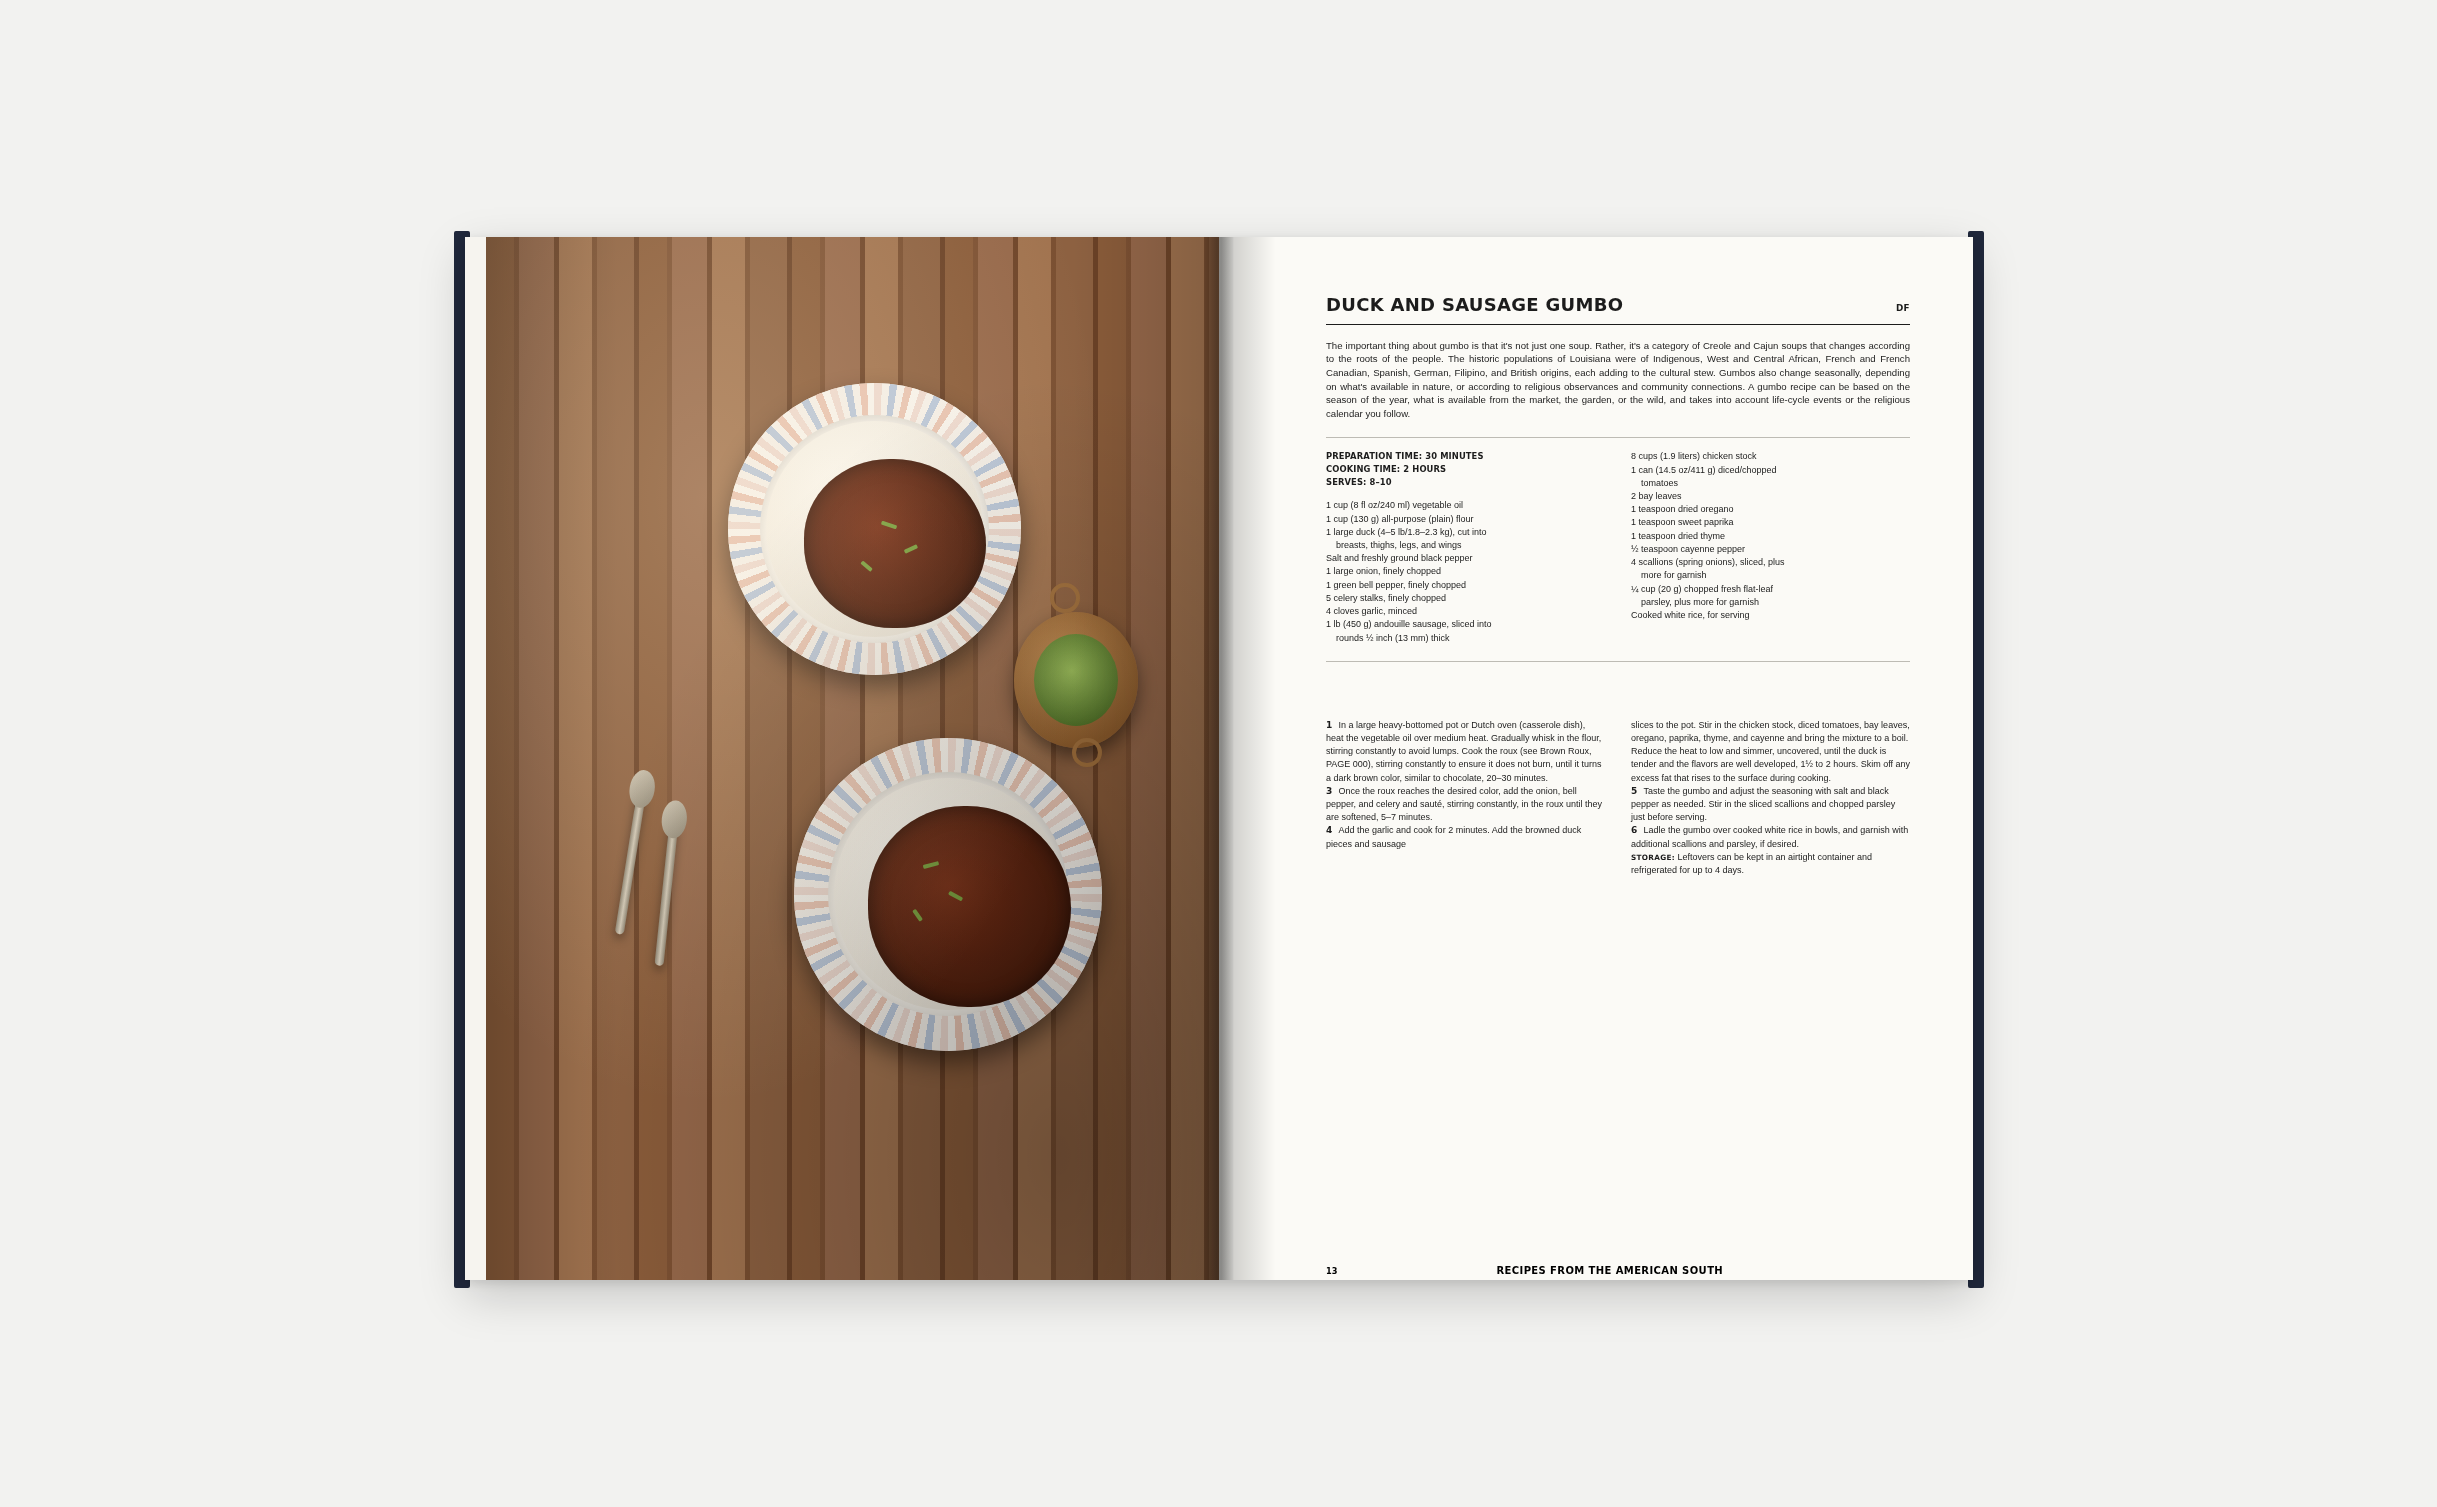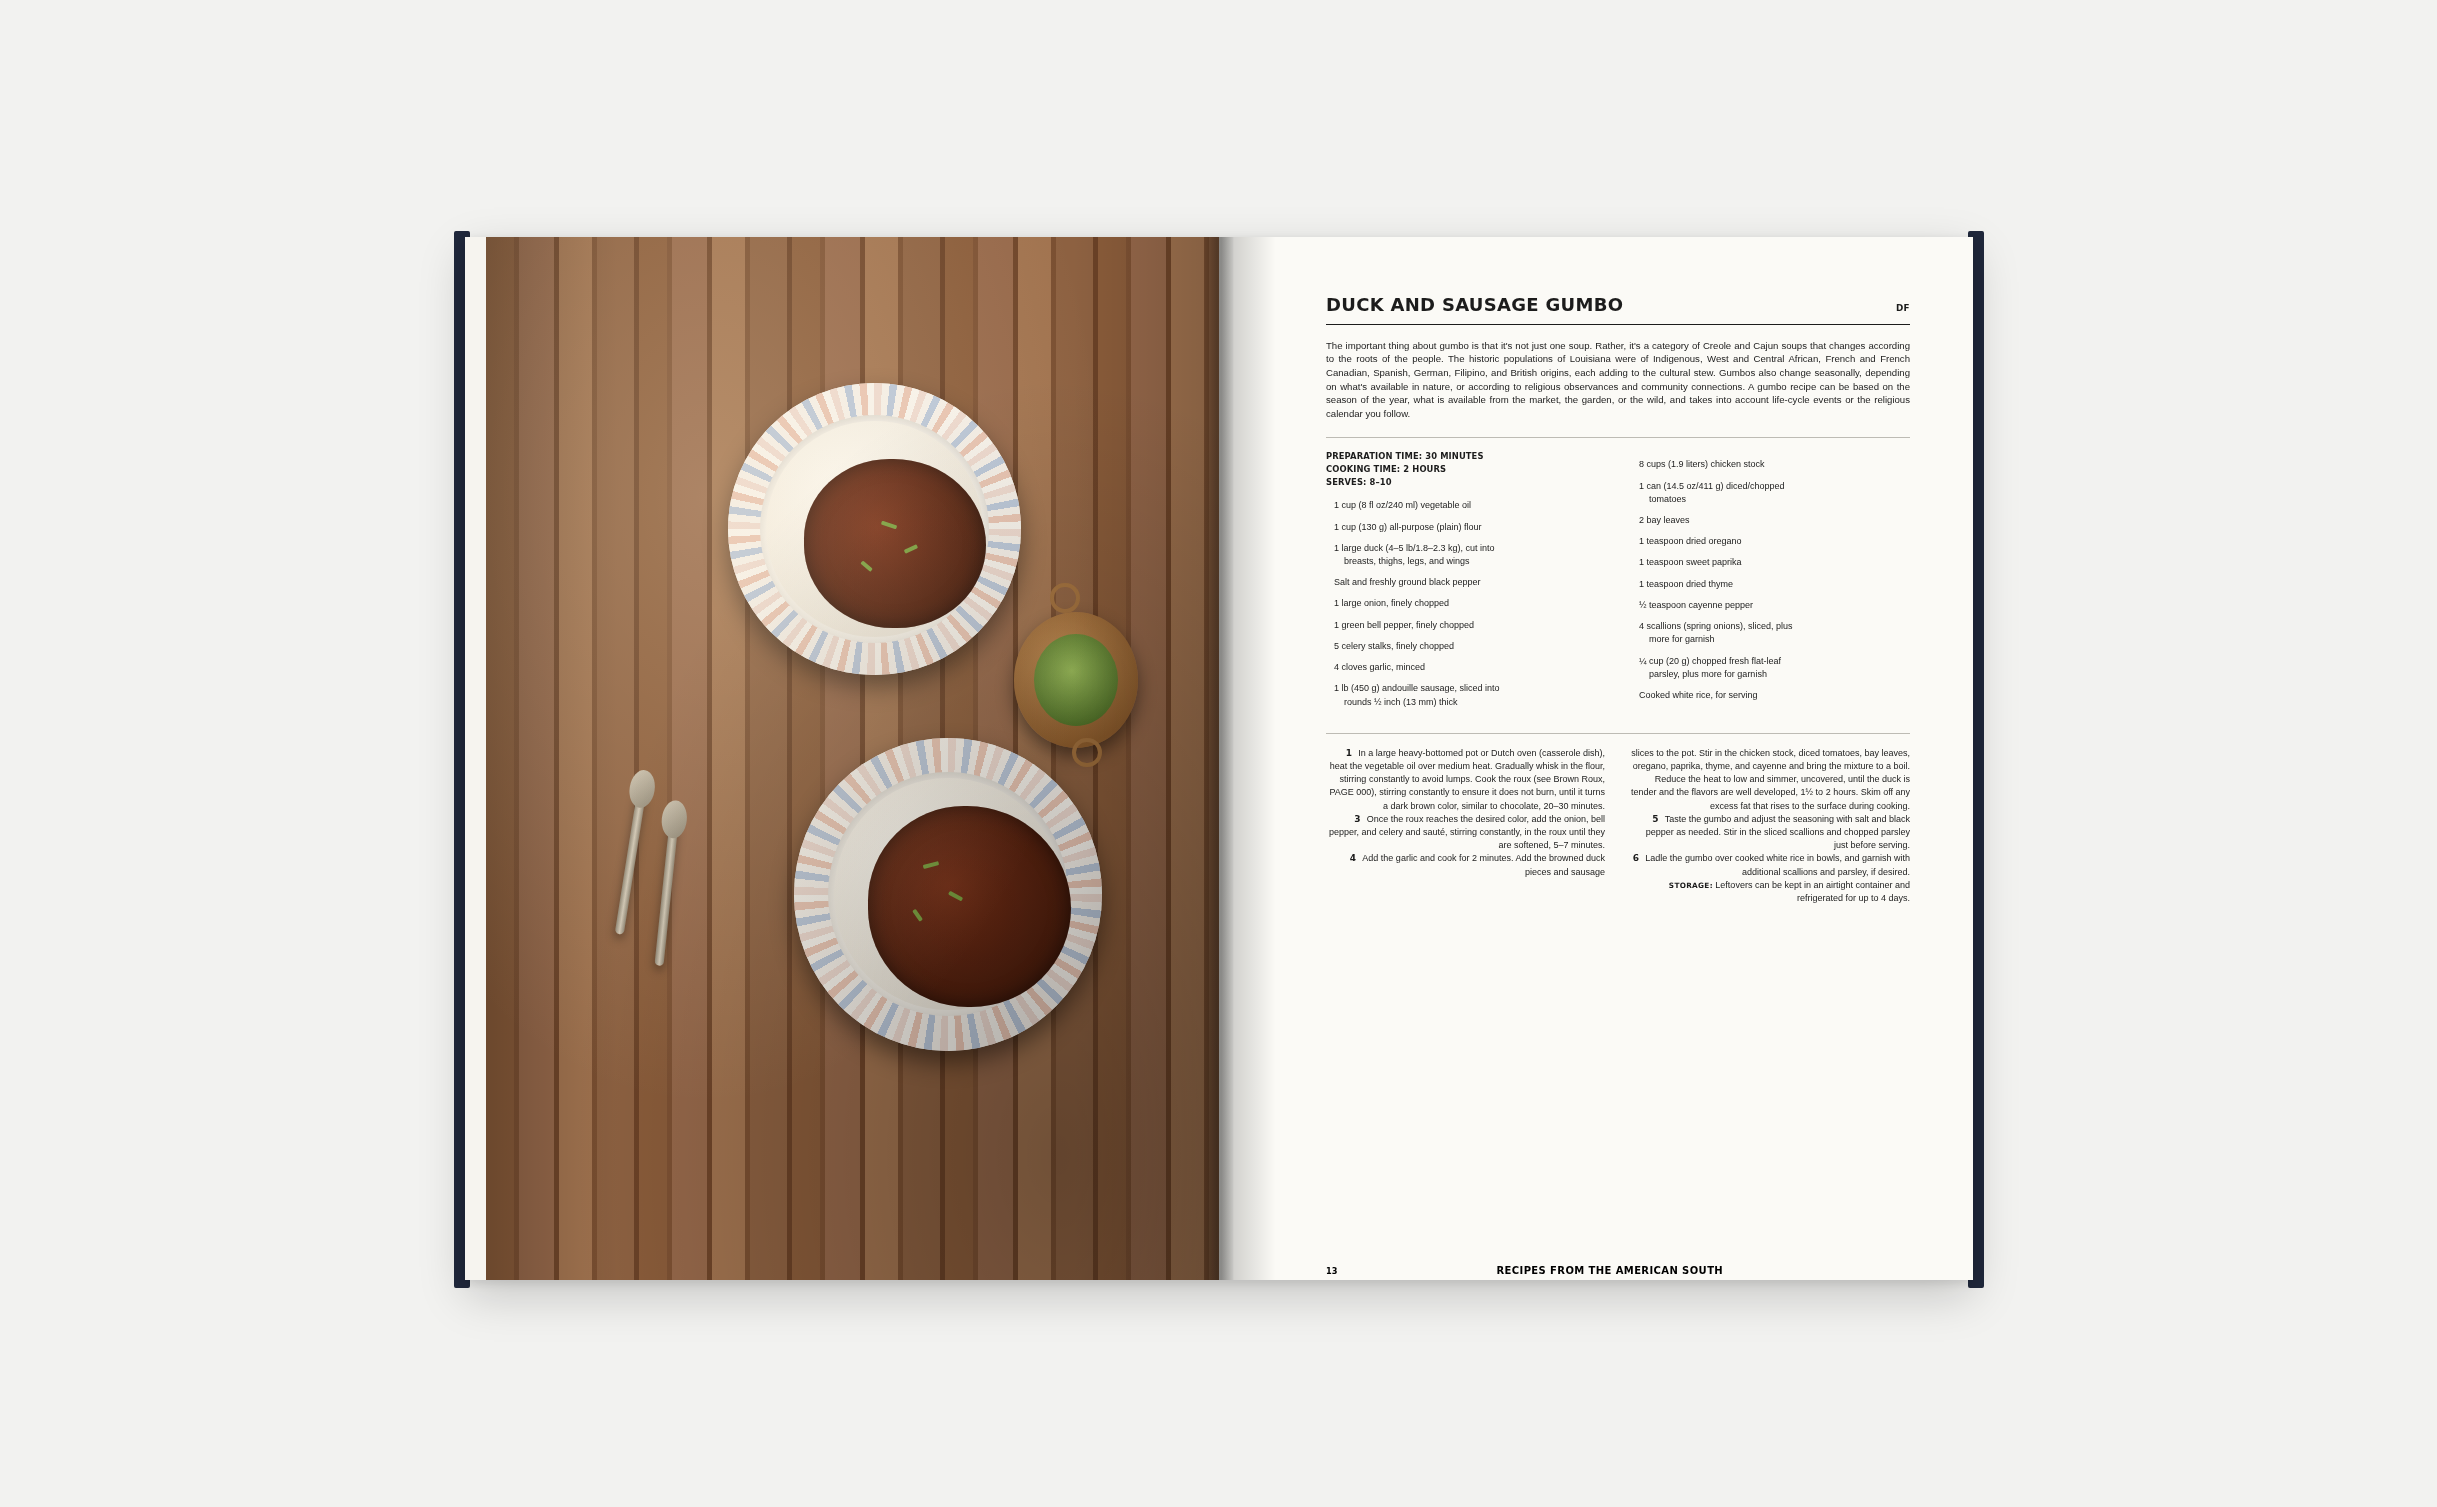--- a/index.html
+++ b/index.html
@@ -263,27 +263,28 @@
     text-transform: uppercase;
     margin-bottom: 10px;
   }
   .ing-list {
     list-style: none;
     margin: 0;
     padding: 0;
     font-size: 9px;
     line-height: 1.47;
   }
-  .ing-list li { margin: 8px; }
+  .ing-list li { margin: 0; }
   .ing-list li .cont { display: block; padding-left: 10px; }
 
   .steps {
     font-size: 9px;
     line-height: 1.47;
-    text-align: right;
+    text-align: left;
+    margin-top: 44px;
   }
   .steps p { margin: 0; }
   .step-num {
     font-family: "DejaVu Sans", sans-serif;
     font-weight: bold;
     margin-right: 6.3px;
   }
   .smallcaps {
     font-family: "DejaVu Sans", sans-serif;
     font-weight: bold;

